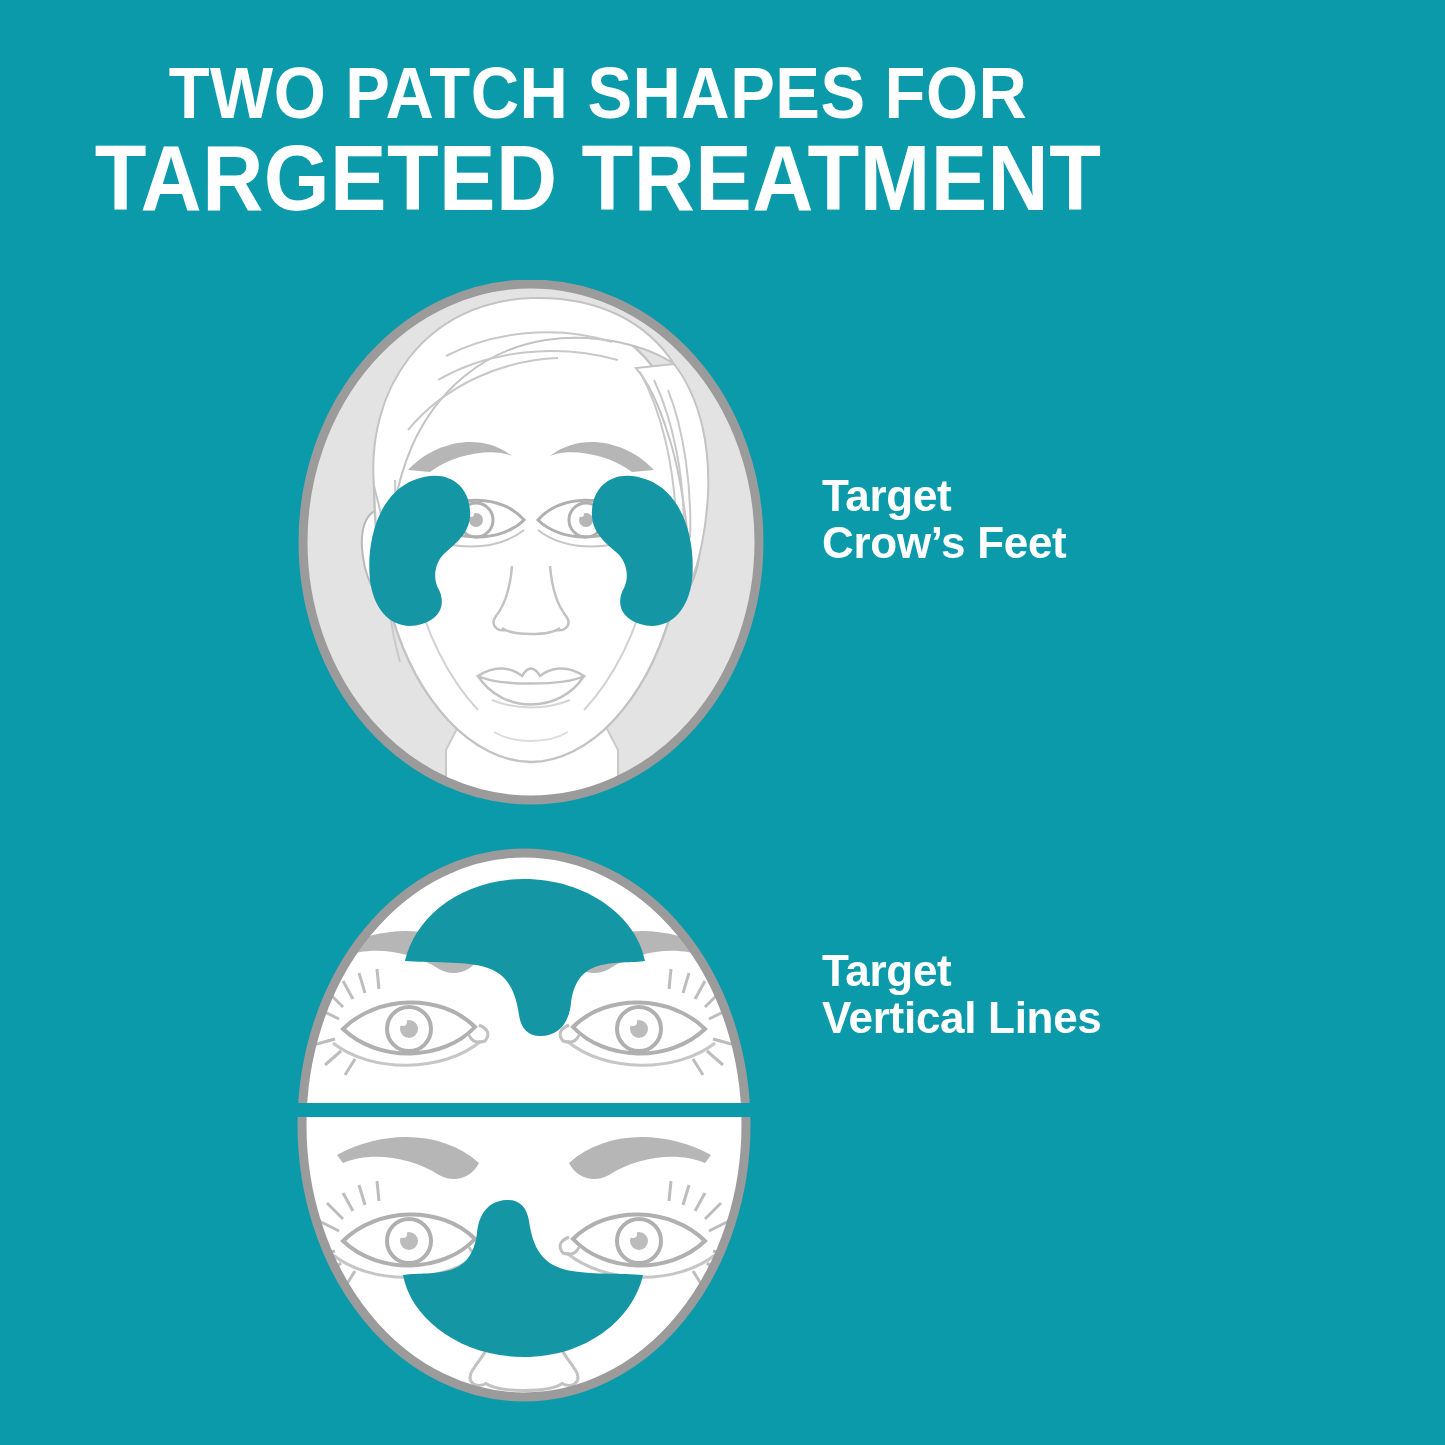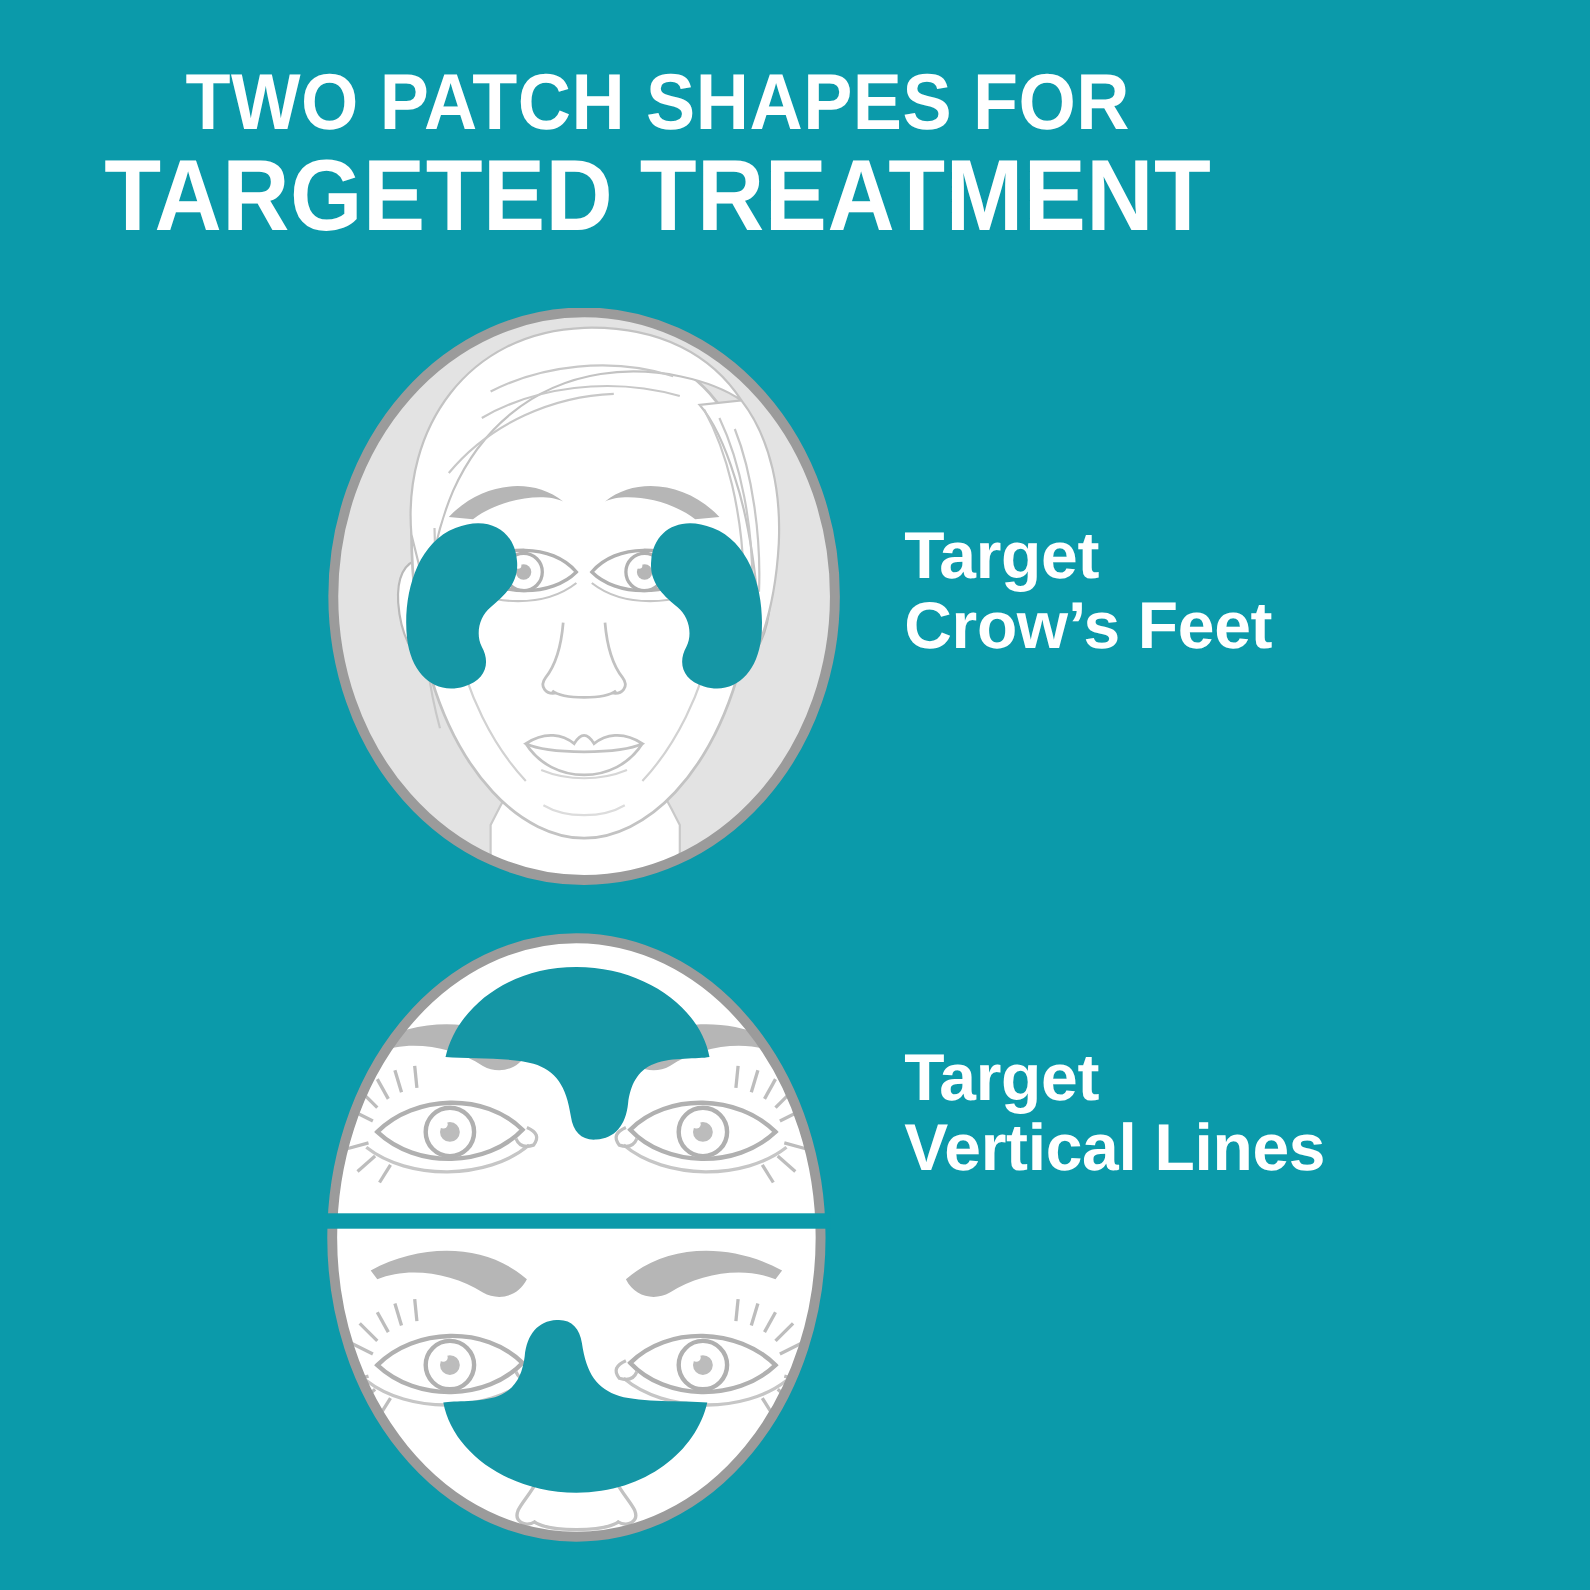--- a/index.html
+++ b/index.html
@@ -48,21 +48,21 @@
     margin-top: 4px;
     transform: scaleX(0.92);
   }
 
   
   .label {
     position: absolute;
     left: 822px;
     color: #ffffff;
     font-weight: bold;
-    font-size: 60px;
+    font-size: 44px;
     line-height: 1.06;
     white-space: pre-line;
     letter-spacing: -0.3px;
   }
   .label-crows-feet { top: 473px; }
   .label-vertical   { top: 948px; }
   .label-flip       { top: 1158px; }
 
   
   .illo {

